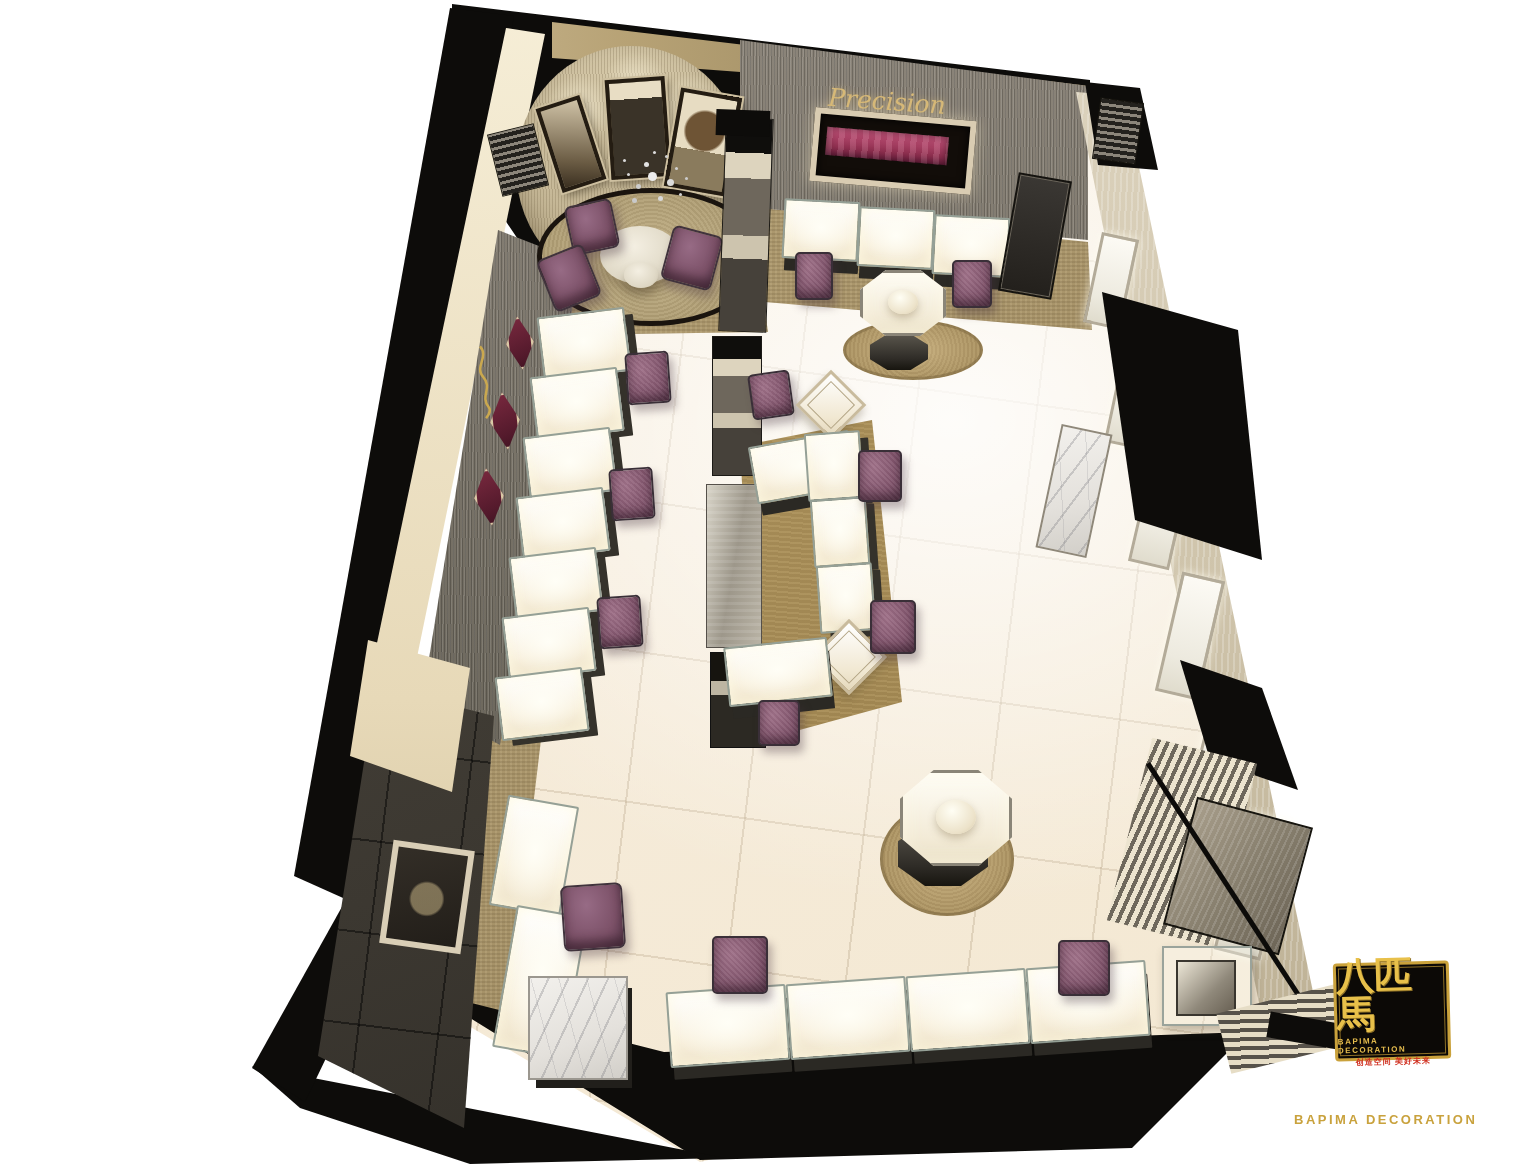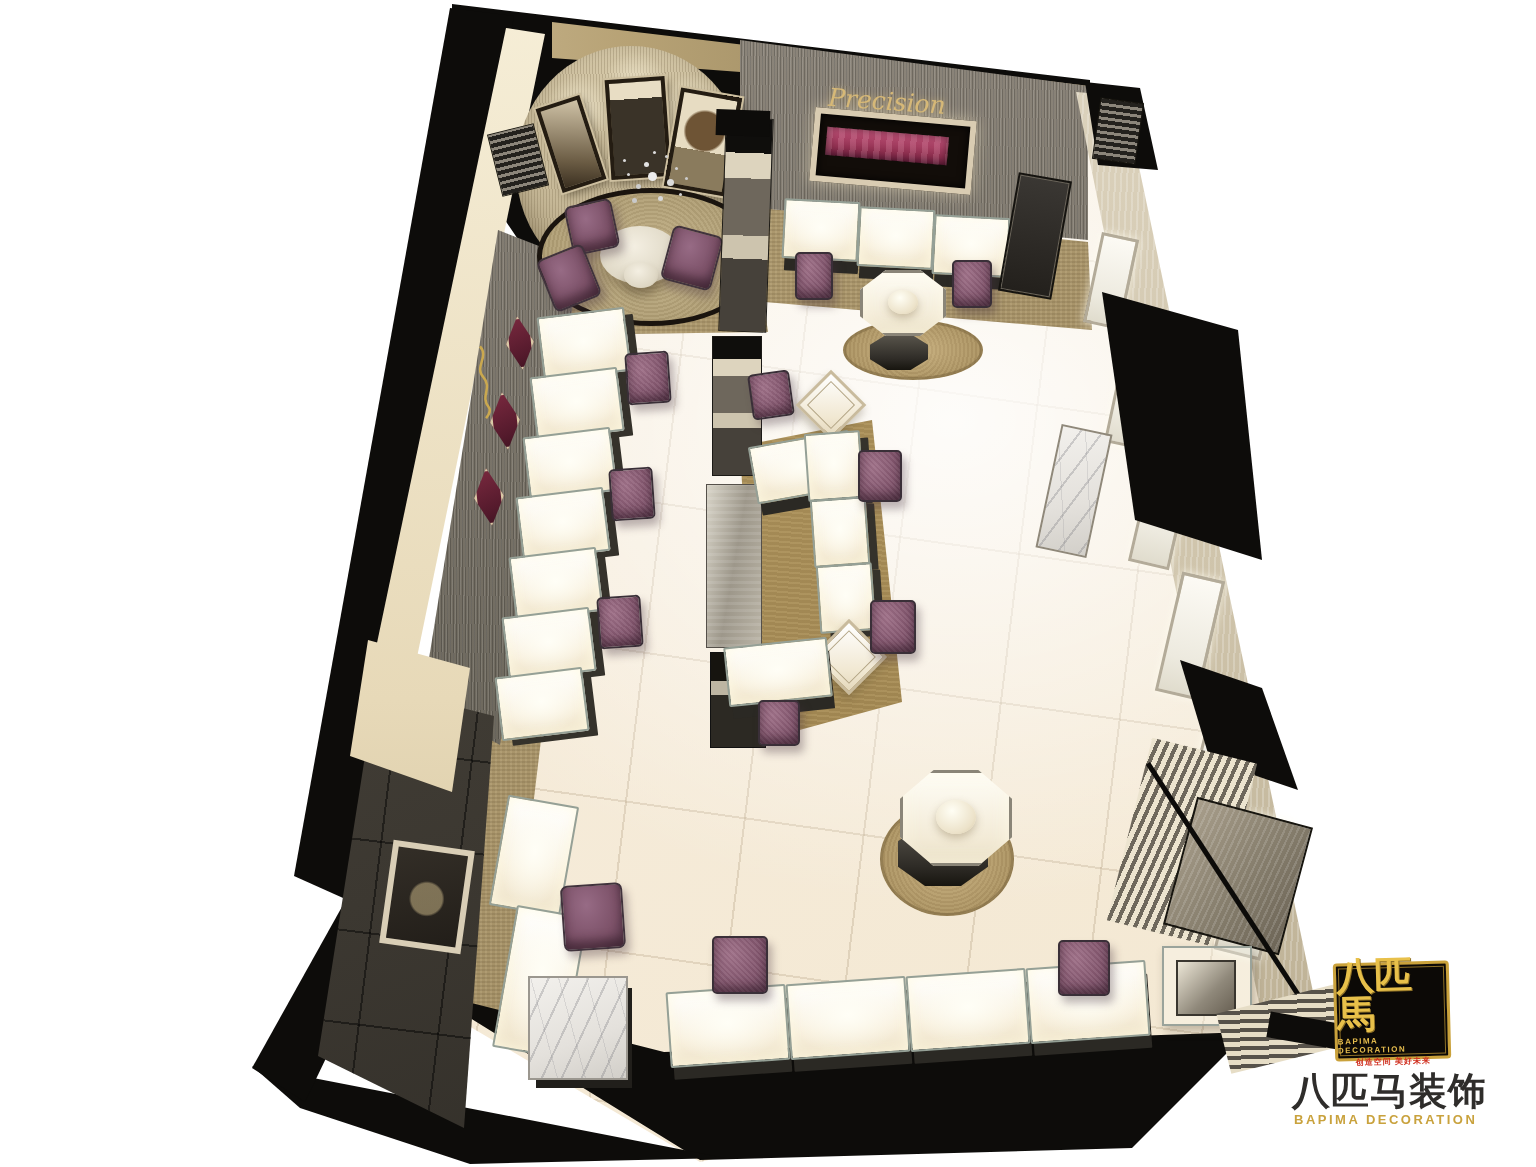--- a/index.html
+++ b/index.html
@@ -272,16 +272,15 @@
   <div class="cubeGlass" style="left:1162px;top:946px;width:86px;height:76px"></div>
   <div class="cubeSolid" style="left:1176px;top:960px;width:56px;height:52px"></div>
   <div class="abs louv2" style="left:1222px;top:998px;width:122px;height:62px;transform:rotate(-14deg)"></div>
   <div class="abs black" style="left:1268px;top:1018px;width:78px;height:26px;transform:rotate(10deg)"></div>
 
   <div class="badge" style="left:1334px;top:962px;width:110px;height:92px">
     <div class="badgeCn">八匹馬</div>
     <div class="badgeEn">BAPIMA DECORATION</div>
     <div class="badgeSlogan">创造空间  美好未来</div>
   </div>
-  <div class="wmCn" style="left:1292px;top:1066px">八匹马装饰</div>
   <div class="wmEn" style="left:1294px;top:1112px">BAPIMA DECORATION</div>
 
 </div>
 
 </body></html>

